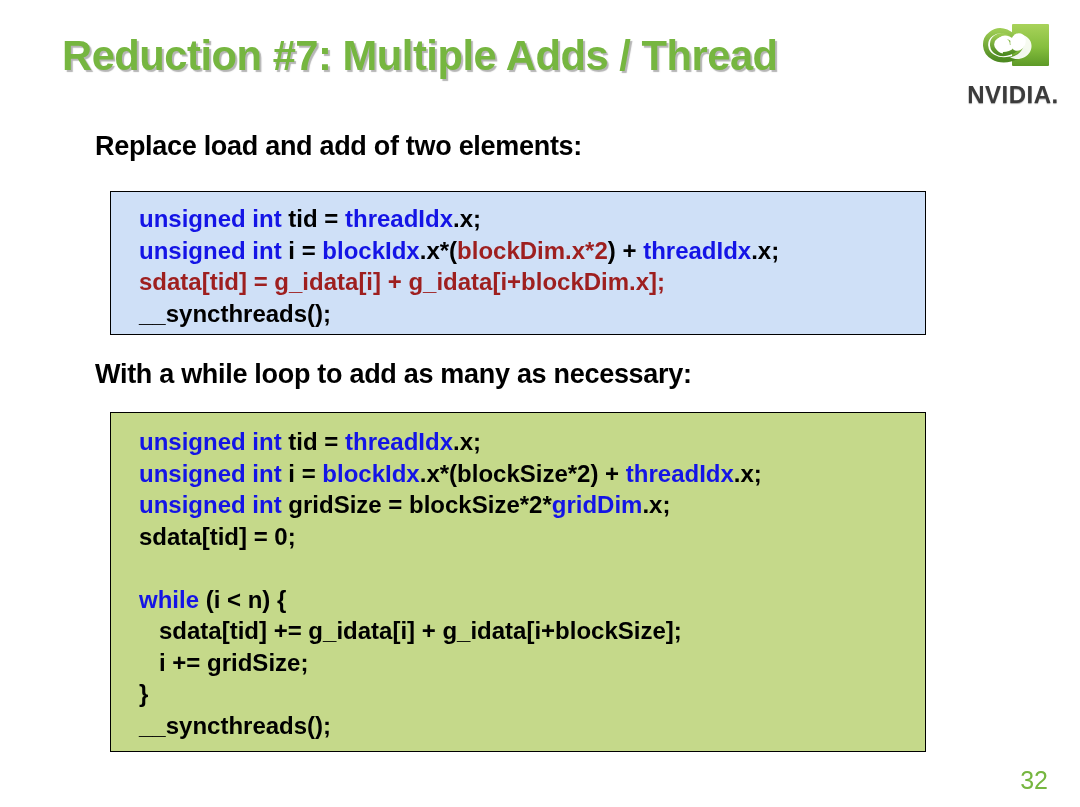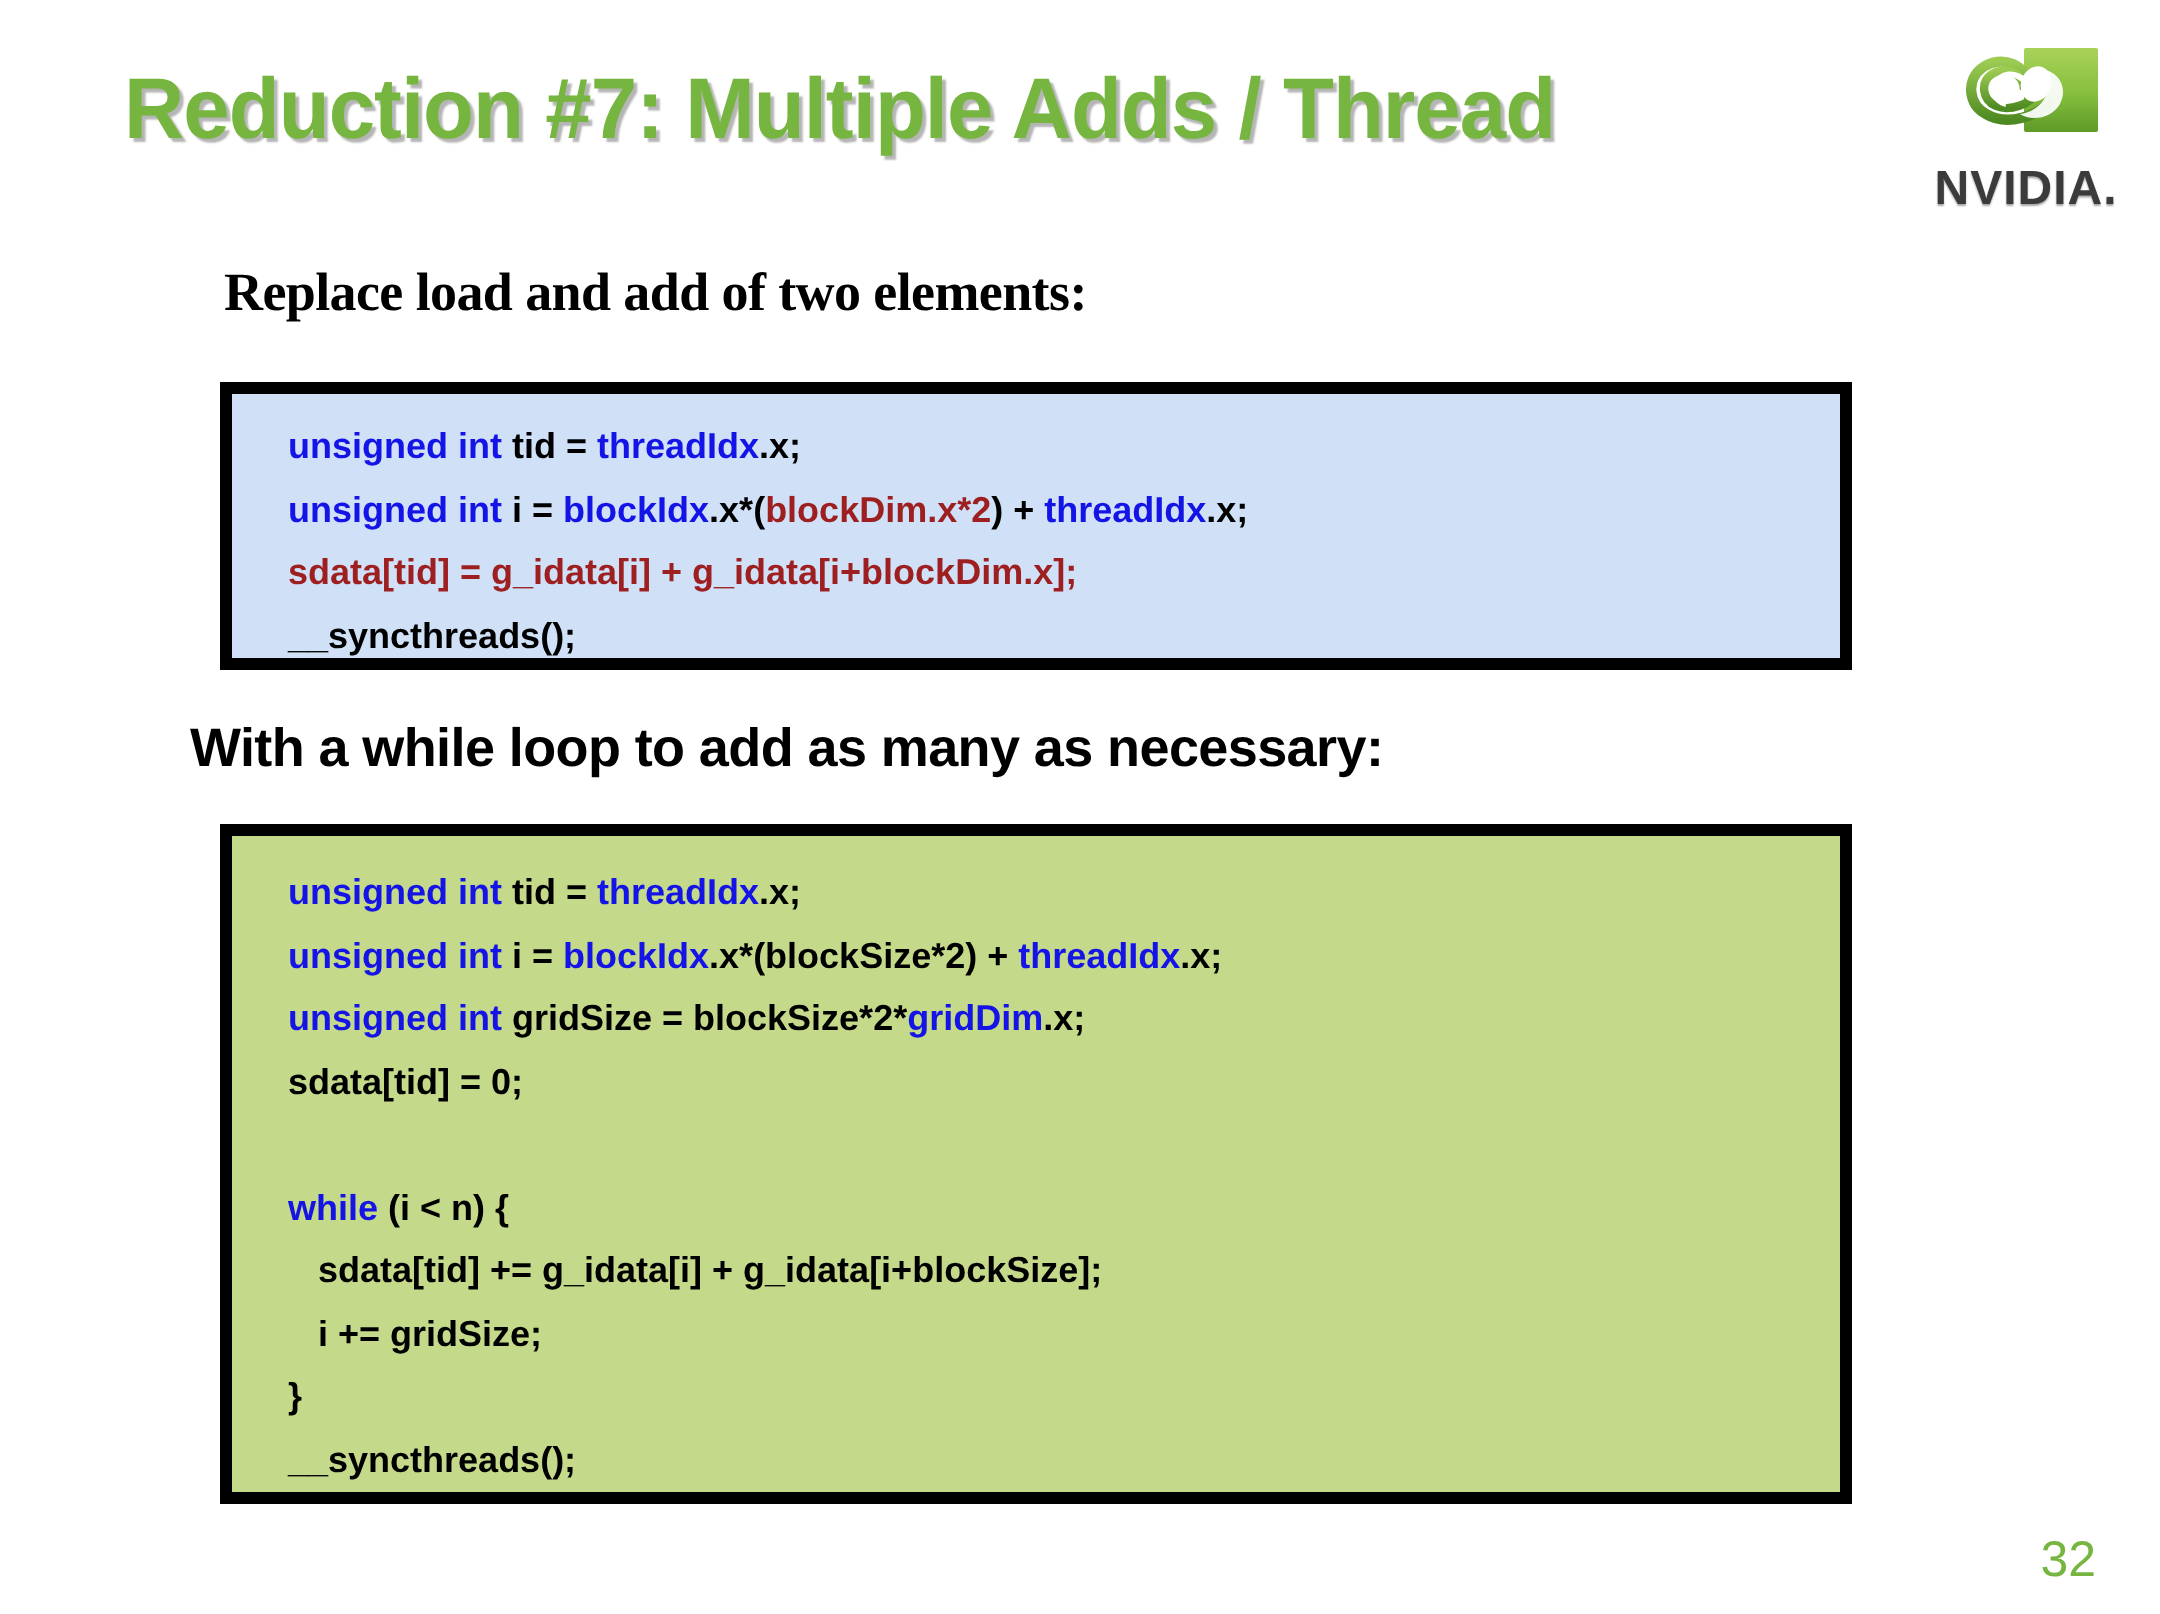--- a/index.html
+++ b/index.html
@@ -58,30 +58,30 @@
 
   
   .section-heading {
     position: absolute;
     font-size: 27px;
     font-weight: bold;
     color: #000000;
     letter-spacing: -0.3px;
     white-space: nowrap;
   }
-  #heading-1 { left: 112px; top: 131px; font-family: Liberation Serif, serif; }
+  #heading-1 { left: 95px; top: 131px; }
   #heading-2 { left: 95px; top: 359px; text-align: center; }
 
   
   .code-box {
     position: absolute;
-    border: 6px solid #000000;
+    border: 1px solid #000000;
     box-sizing: border-box;
     font-family: "Liberation Sans", sans-serif;
-    font-size: 18px;
+    font-size: 24px;
     font-weight: bold;
     line-height: 31.5px;
     white-space: pre;
     color: #000000;
   }
   #code-box-1 {
     left: 110px;
     top: 191px;
     width: 816px;
     height: 144px;

